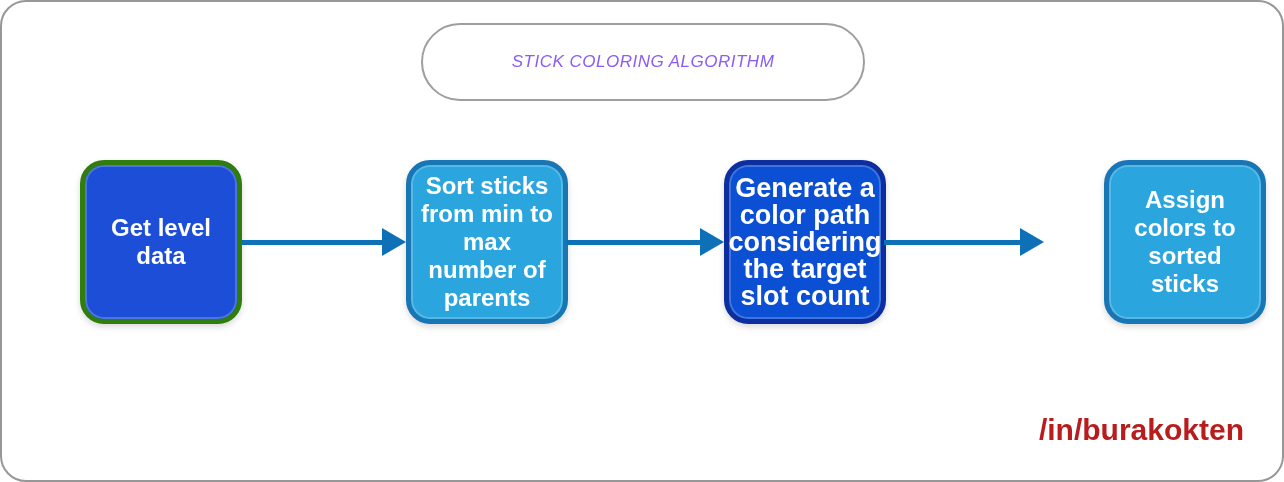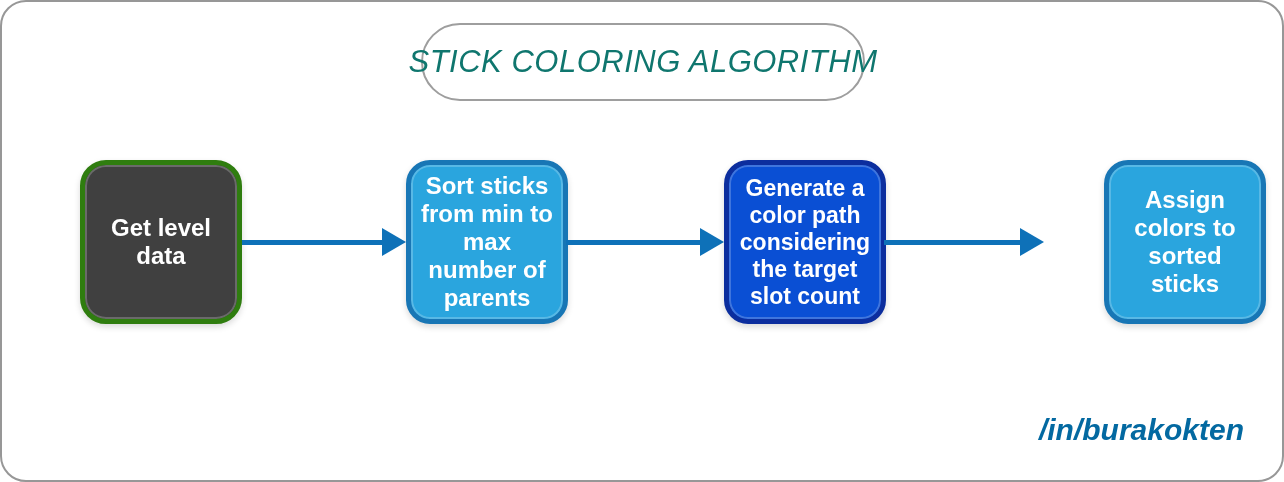--- a/index.html
+++ b/index.html
@@ -27,23 +27,23 @@
     box-sizing: border-box;
     border: 2px solid #9e9e9e;
     border-radius: 40px;
     background: #ffffff;
     display: flex;
     align-items: center;
     justify-content: center;
   }
   .title-text {
     font-style: italic;
-    font-size: 31px;
+    font-size: 17px;
     letter-spacing: 0.5px;
-    color: #0f766e;
+    color: #8b5cf6;
     white-space: nowrap;
   }
   .step {
     position: absolute;
     top: 158px;
     width: 162px;
     height: 164px;
     box-sizing: border-box;
     border-radius: 24px;
     border: 5px solid transparent;
@@ -53,24 +53,24 @@
     text-align: center;
     padding: 8px 6px;
     box-shadow: 0 3px 6px rgba(0,0,0,0.15), inset 0 0 0 2px rgba(255,255,255,0.22);
   }
   .step-label {
     color: #ffffff;
     font-weight: bold;
     font-size: 24px;
     line-height: 28px;
   }
-  .step.green      { background: #404040; border-color: #2f7d0f; border-radius: 26px; }
+  .step.green      { background: #1d4ed8; border-color: #2f7d0f; }
   .step.lightblue  { background: #2aa5de; border-color: #1876b5; }
   .step.darkblue   { background: #0a4fd4; border-color: #0c2e9e; }
-  .step.darkblue .step-label { font-size: 23px; line-height: 27px; }
+  .step.darkblue .step-label { font-size: 27px; line-height: 27px; }
 
   .flow-arrow {
     position: absolute;
     top: 226px;
     height: 28px;
     display: flex;
     align-items: center;
   }
   .arrow-line {
     flex: 1;
@@ -83,23 +83,22 @@
     border-top: 14px solid transparent;
     border-bottom: 14px solid transparent;
     border-left: 24px solid #0e71b8;
   }
   .footer-handle {
     position: absolute;
     right: 38px;
     bottom: 33px;
     font-weight: bold;
     font-size: 30px;
-    color: #0369a1;
+    color: #b91c1c;
     white-space: nowrap;
-    font-style: italic;
   }
 </style>
 </head>
 <body>
 
 <div class="frame">
 
   <div class="title-pill">
     <span class="title-text">STICK COLORING ALGORITHM</span>
   </div>

